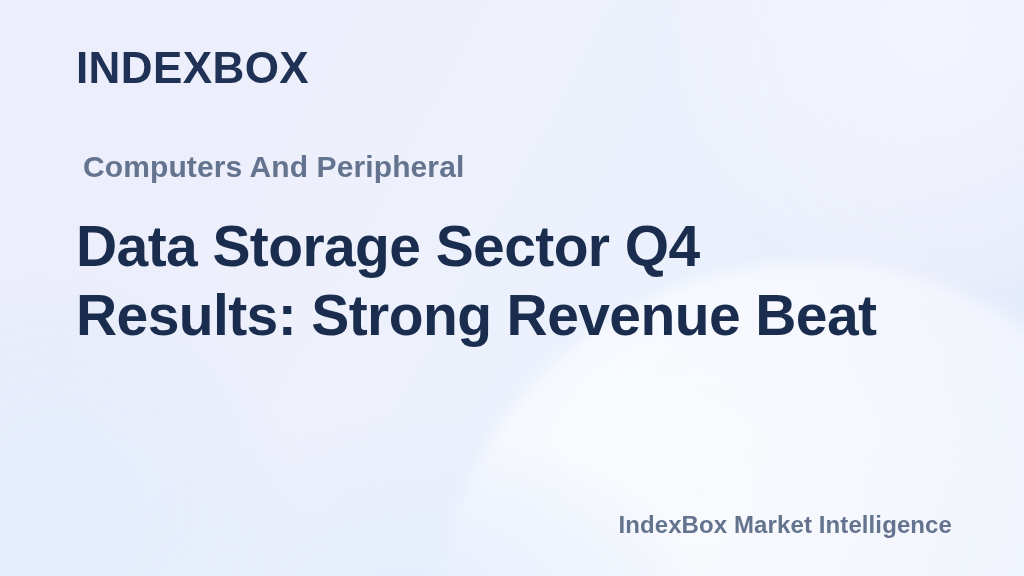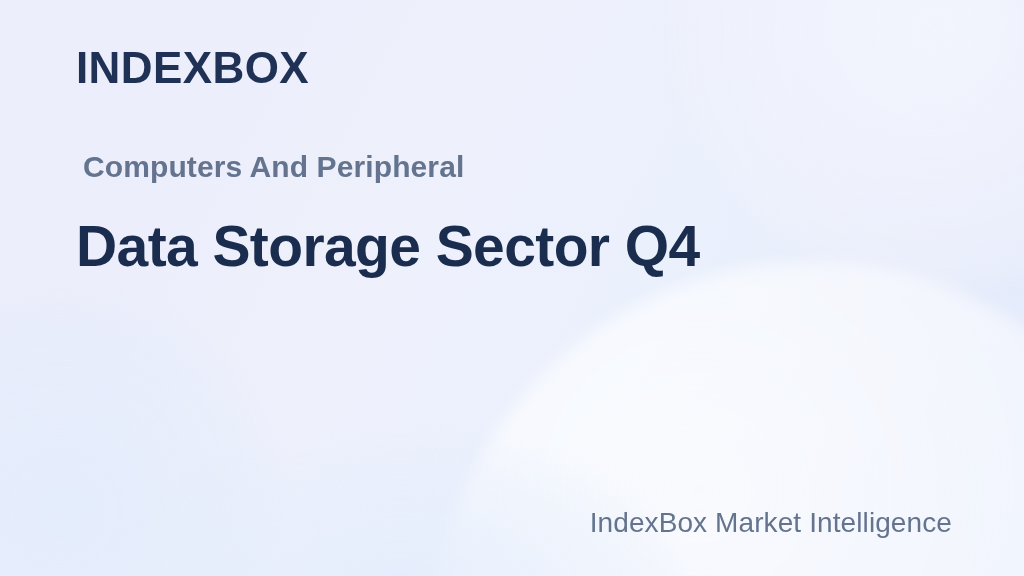--- a/index.html
+++ b/index.html
@@ -124,22 +124,22 @@
   }
   .headline .hl-line {
     display: block;
     white-space: nowrap;
   }
 
   .footer {
     position: absolute;
     right: 72px;
     bottom: 36px;
-    font-size: 28px;
-    font-weight: 400;
+    font-size: 24px;
+    font-weight: 700;
     letter-spacing: 0.1px;
     color: #64748f;
     line-height: 1.2;
     white-space: nowrap;
     text-align: right;
   }
 </style>
 </head>
 <body>
 
@@ -151,18 +151,19 @@
   <div class="blob blob-bottom"></div>
 
   <div class="content">
 
     <div class="logo">INDEXBOX</div>
 
     <div class="category">Computers And Peripheral</div>
 
     <div class="headline">
       <span class="hl-line">Data Storage Sector Q4</span>
+      <span class="hl-line">Results: Strong Revenue Beat</span>
     </div>
 
     <div class="footer">IndexBox Market Intelligence</div>
 
   </div>
 </div>
 
 </body></html>

